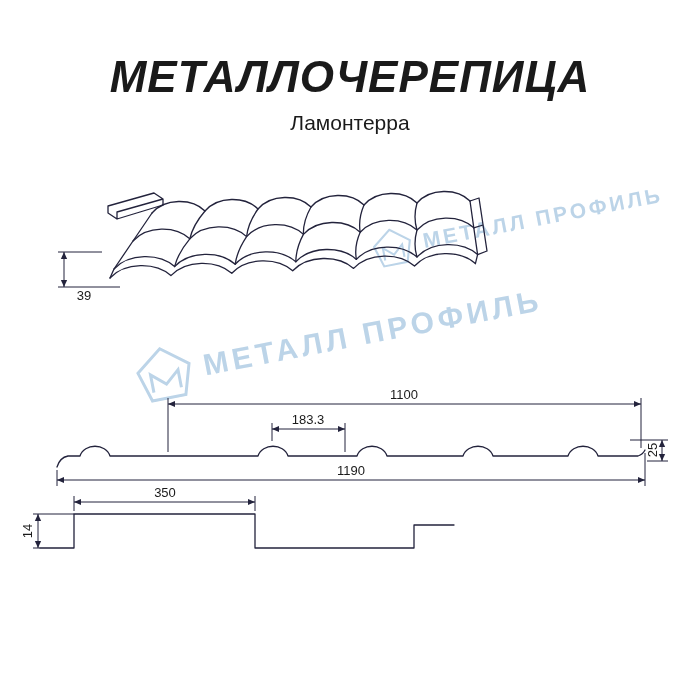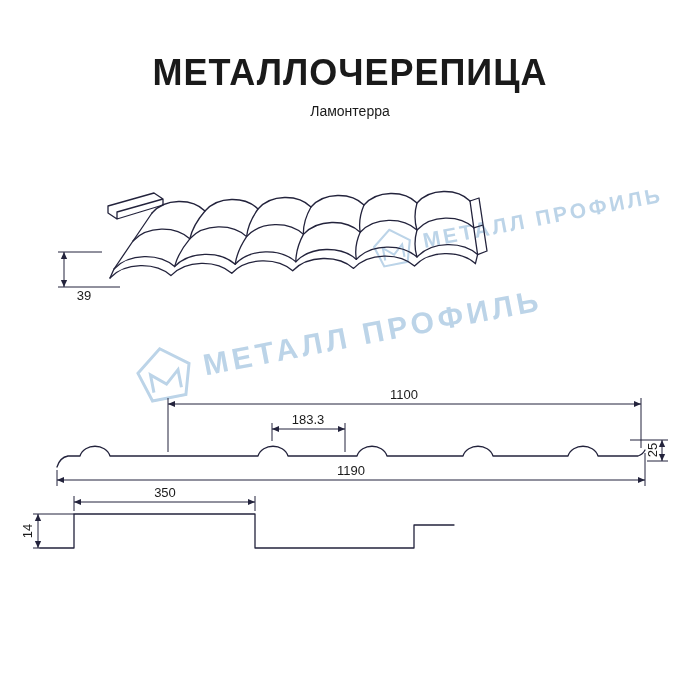--- a/index.html
+++ b/index.html
@@ -3,24 +3,25 @@
 <meta charset="utf-8">
 <style>
   html,body { margin:0; padding:0; }
   body {
     width:700px; height:700px; position:relative; overflow:hidden;
     background: var(--background, #ffffff);
     font-family: "Liberation Sans", sans-serif;
   }
   .header { position:absolute; top:52px; left:0; width:100%; text-align:center; z-index:3; }
   .title {
-    font-size:36px; font-weight:bold; letter-spacing:1px;
+    font-size:44px; font-weight:bold; letter-spacing:1px;
     color: var(--text, #1a1a1a);
+    font-style: italic;
   }
-  .subtitle { font-size:14px; margin-top:9px; color: var(--text, #1a1a1a); }
+  .subtitle { font-size:21px; margin-top:9px; color: var(--text, #1a1a1a); }
 
   .watermark {
     position:absolute; display:flex; align-items:center; gap:10px;
     color: var(--watermark, #bcd4e8);
     transform-origin:left center; z-index:1; white-space:nowrap; font-weight:bold;
   }
   .wm-1 { left:372px; top:232px; transform:rotate(-11deg); font-size:21px; letter-spacing:3px; }
   .wm-2 { left:135px; top:352px; transform:rotate(-11deg); font-size:30px; letter-spacing:4px; }
   .wm-logo { flex:0 0 auto; }
 

